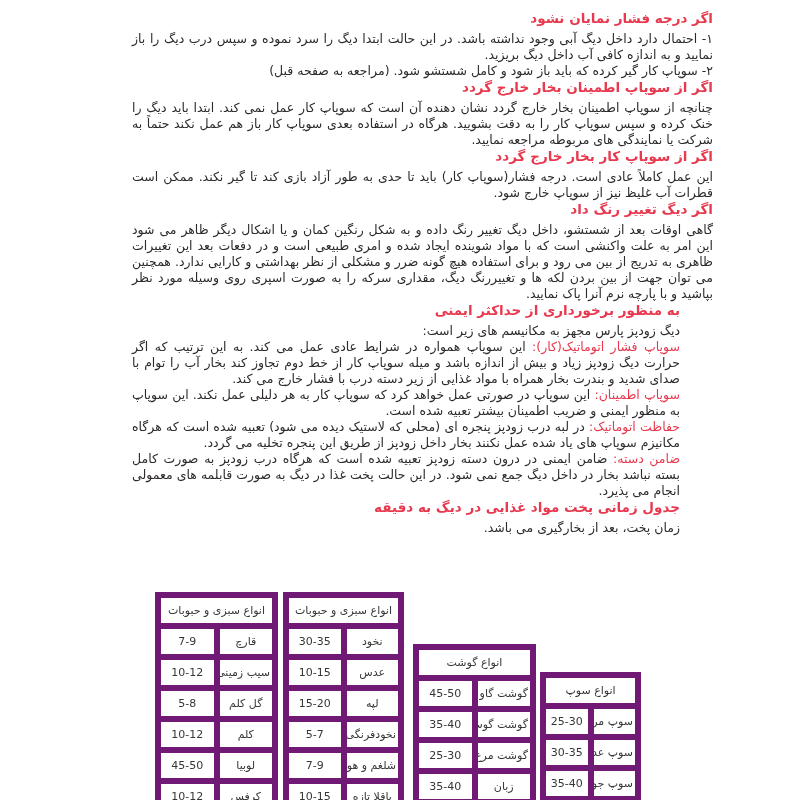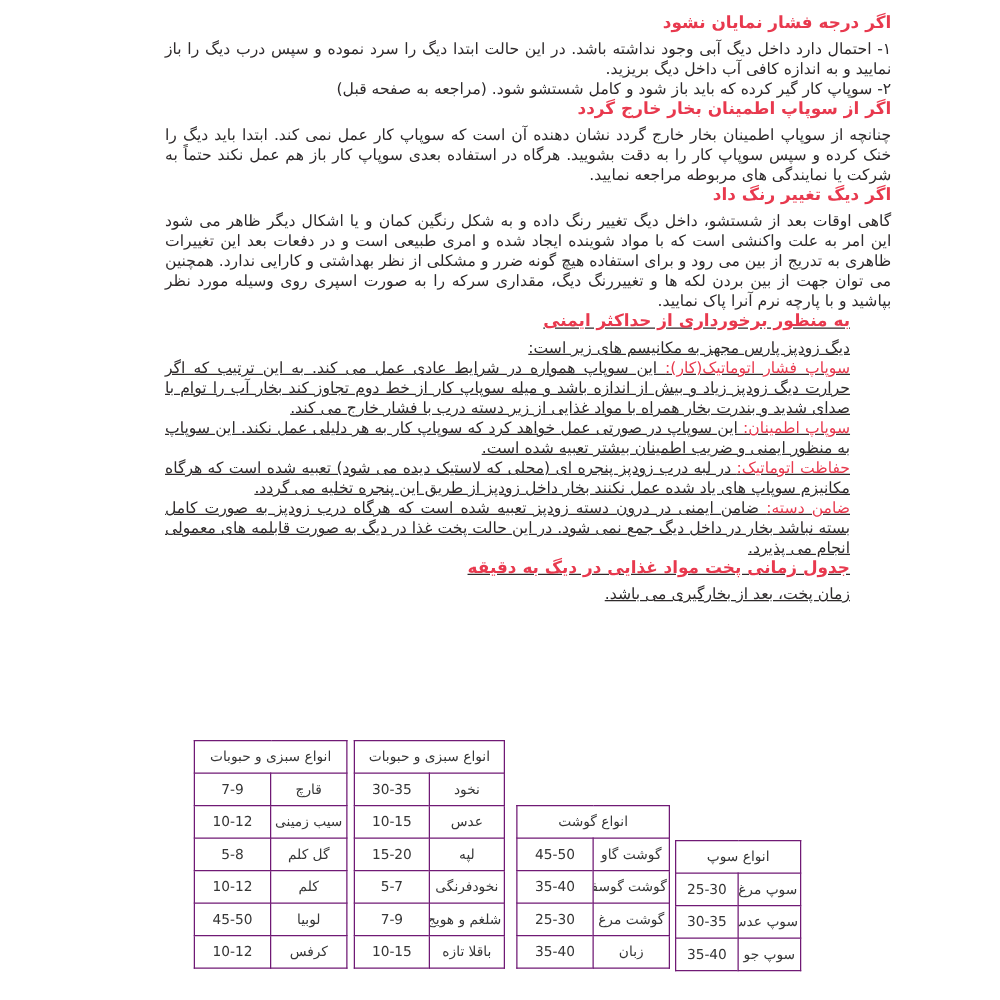--- a/index.html
+++ b/index.html
@@ -30,32 +30,32 @@
     line-height:17px;
     margin:10px 0 4px 0;
     text-align:right;
   }
   .sec-heading:first-child{margin-top:0;}
   .para{
     margin:0;
     text-align:justify;
     text-align-last:right;
   }
-  .indented{padding-right:33px;text-decoration:underline;}
+  .indented{padding-right:33px;}
   .mech-term{color:var(--accent);margin-top:28px;}
   
   .ctable{
     position:absolute;
     border-collapse:collapse;
     font-size:11px;
     color:#363636;
     table-layout:fixed;
   }
   .ctable td{
-    border:1px solid #701a75;
+    border:6px solid #701a75;
     height:25px;
     text-align:center;
     vertical-align:middle;
     padding:0 2px;
     overflow:hidden;
     white-space:nowrap;
   }
   .ctable .time{direction:ltr;}
   .t-soup{left:540px;top:672px;width:101px;}
   .t-meat{left:413px;top:644px;width:123px;}
@@ -71,20 +71,24 @@
     <div class="sec-heading">اگر درجه فشار نمایان نشود</div>
     <p class="para">۱- احتمال دارد داخل دیگ آبی وجود نداشته باشد. در این حالت ابتدا دیگ را سرد نموده و سپس درب دیگ را باز نمایید و به اندازه کافی آب داخل دیگ بریزید.</p>
     <p class="para">۲- سوپاپ کار گیر کرده که باید باز شود و کامل شستشو شود. (مراجعه به صفحه قبل)</p>
   </div>
 
   <div>
     <div class="sec-heading">اگر از سوپاپ اطمینان بخار خارج گردد</div>
     <p class="para">چنانچه از سوپاپ اطمینان بخار خارج گردد نشان دهنده آن است که سوپاپ کار عمل نمی کند. ابتدا باید دیگ را خنک کرده و سپس سوپاپ کار را به دقت بشویید. هرگاه در استفاده بعدی سوپاپ کار باز هم عمل نکند حتماً به شرکت یا نمایندگی های مربوطه مراجعه نمایید.</p>
   </div>
 
+  <div>
+    <div class="sec-heading">اگر از سوپاپ کار بخار خارج گردد</div>
+    <p class="para">این عمل کاملاً عادی است. درجه فشار(سوپاپ کار) باید تا حدی به طور آزاد بازی کند تا گیر نکند. ممکن است قطرات آب غلیظ نیز از سوپاپ خارج شود.</p>
+  </div>
 
   <div>
     <div class="sec-heading">اگر دیگ تغییر رنگ داد</div>
     <p class="para">گاهی اوقات بعد از شستشو، داخل دیگ تغییر رنگ داده و به شکل رنگین کمان و یا اشکال دیگر ظاهر می شود این امر به علت واکنشی است که با مواد شوینده ایجاد شده و امری طبیعی است و در دفعات بعد این تغییرات ظاهری به تدریج از بین می رود و برای استفاده هیچ گونه ضرر و مشکلی از نظر بهداشتی و کارایی ندارد. همچنین می توان جهت از بین بردن لکه ها و تغییررنگ دیگ، مقداری سرکه را به صورت اسپری روی وسیله مورد نظر بپاشید و با پارچه نرم آنرا پاک نمایید.</p>
   </div>
 
   <div class="indented">
     <div class="sec-heading">به منظور برخورداری از حداکثر ایمنی</div>
     <p class="para">دیگ زودپز پارس مجهز به مکانیسم های زیر است:</p>
     <p class="para"><span class="mech-term">سوپاپ فشار اتوماتیک(کار):</span><span> این سوپاپ همواره در شرایط عادی عمل می کند. به این ترتیب که اگر حرارت دیگ زودپز زیاد و بیش از اندازه باشد و میله سوپاپ کار از خط دوم تجاوز کند بخار آب را توام با صدای شدید و بندرت بخار همراه با مواد غذایی از زیر دسته درب با فشار خارج می کند.</span></p>

